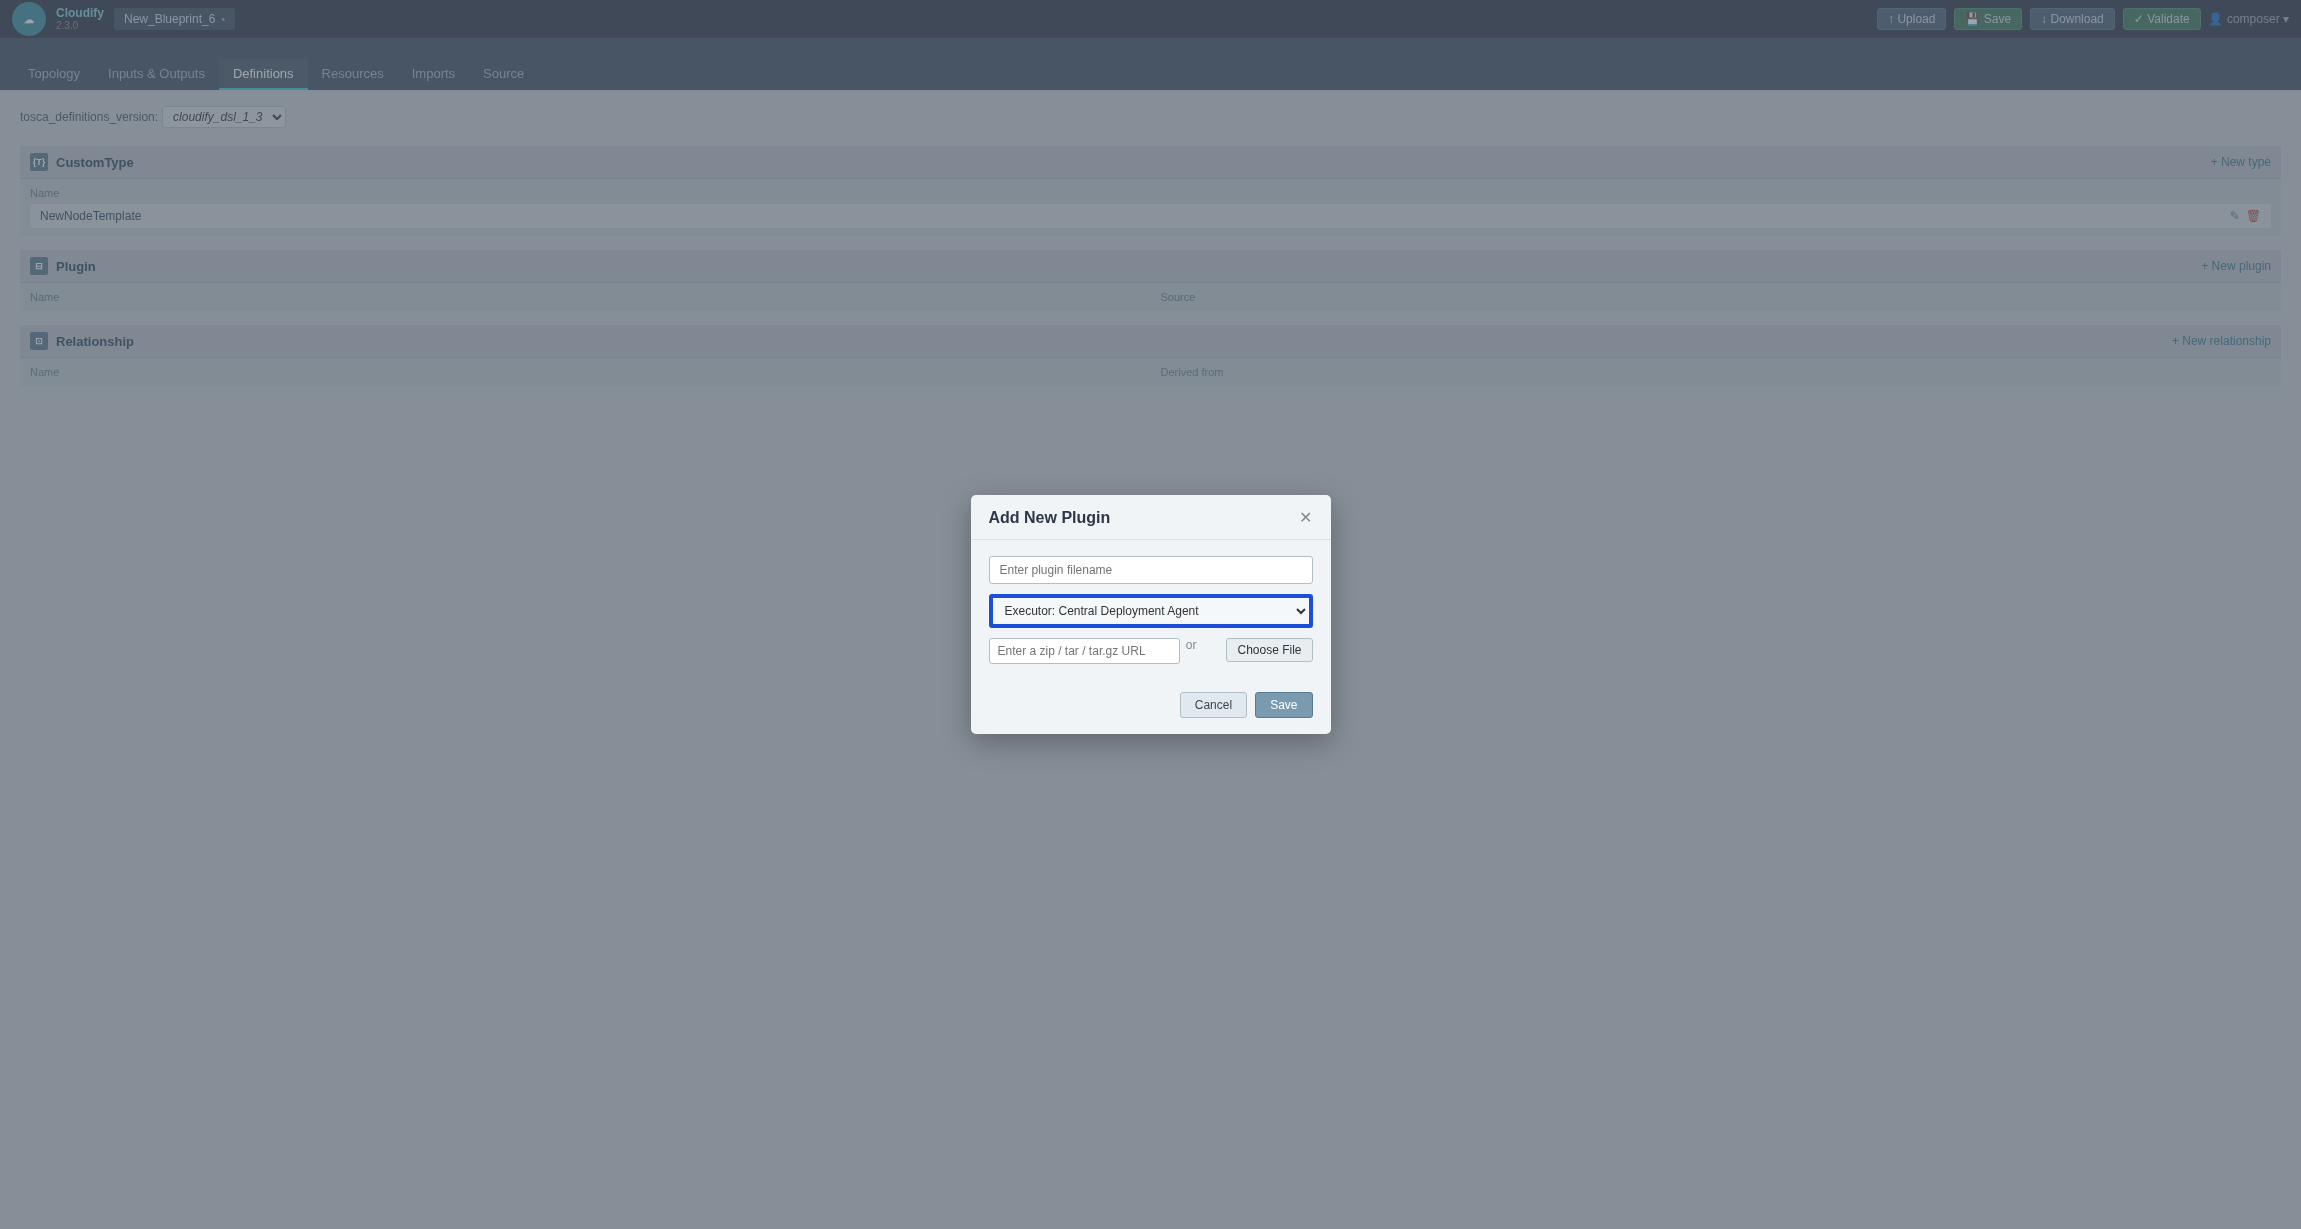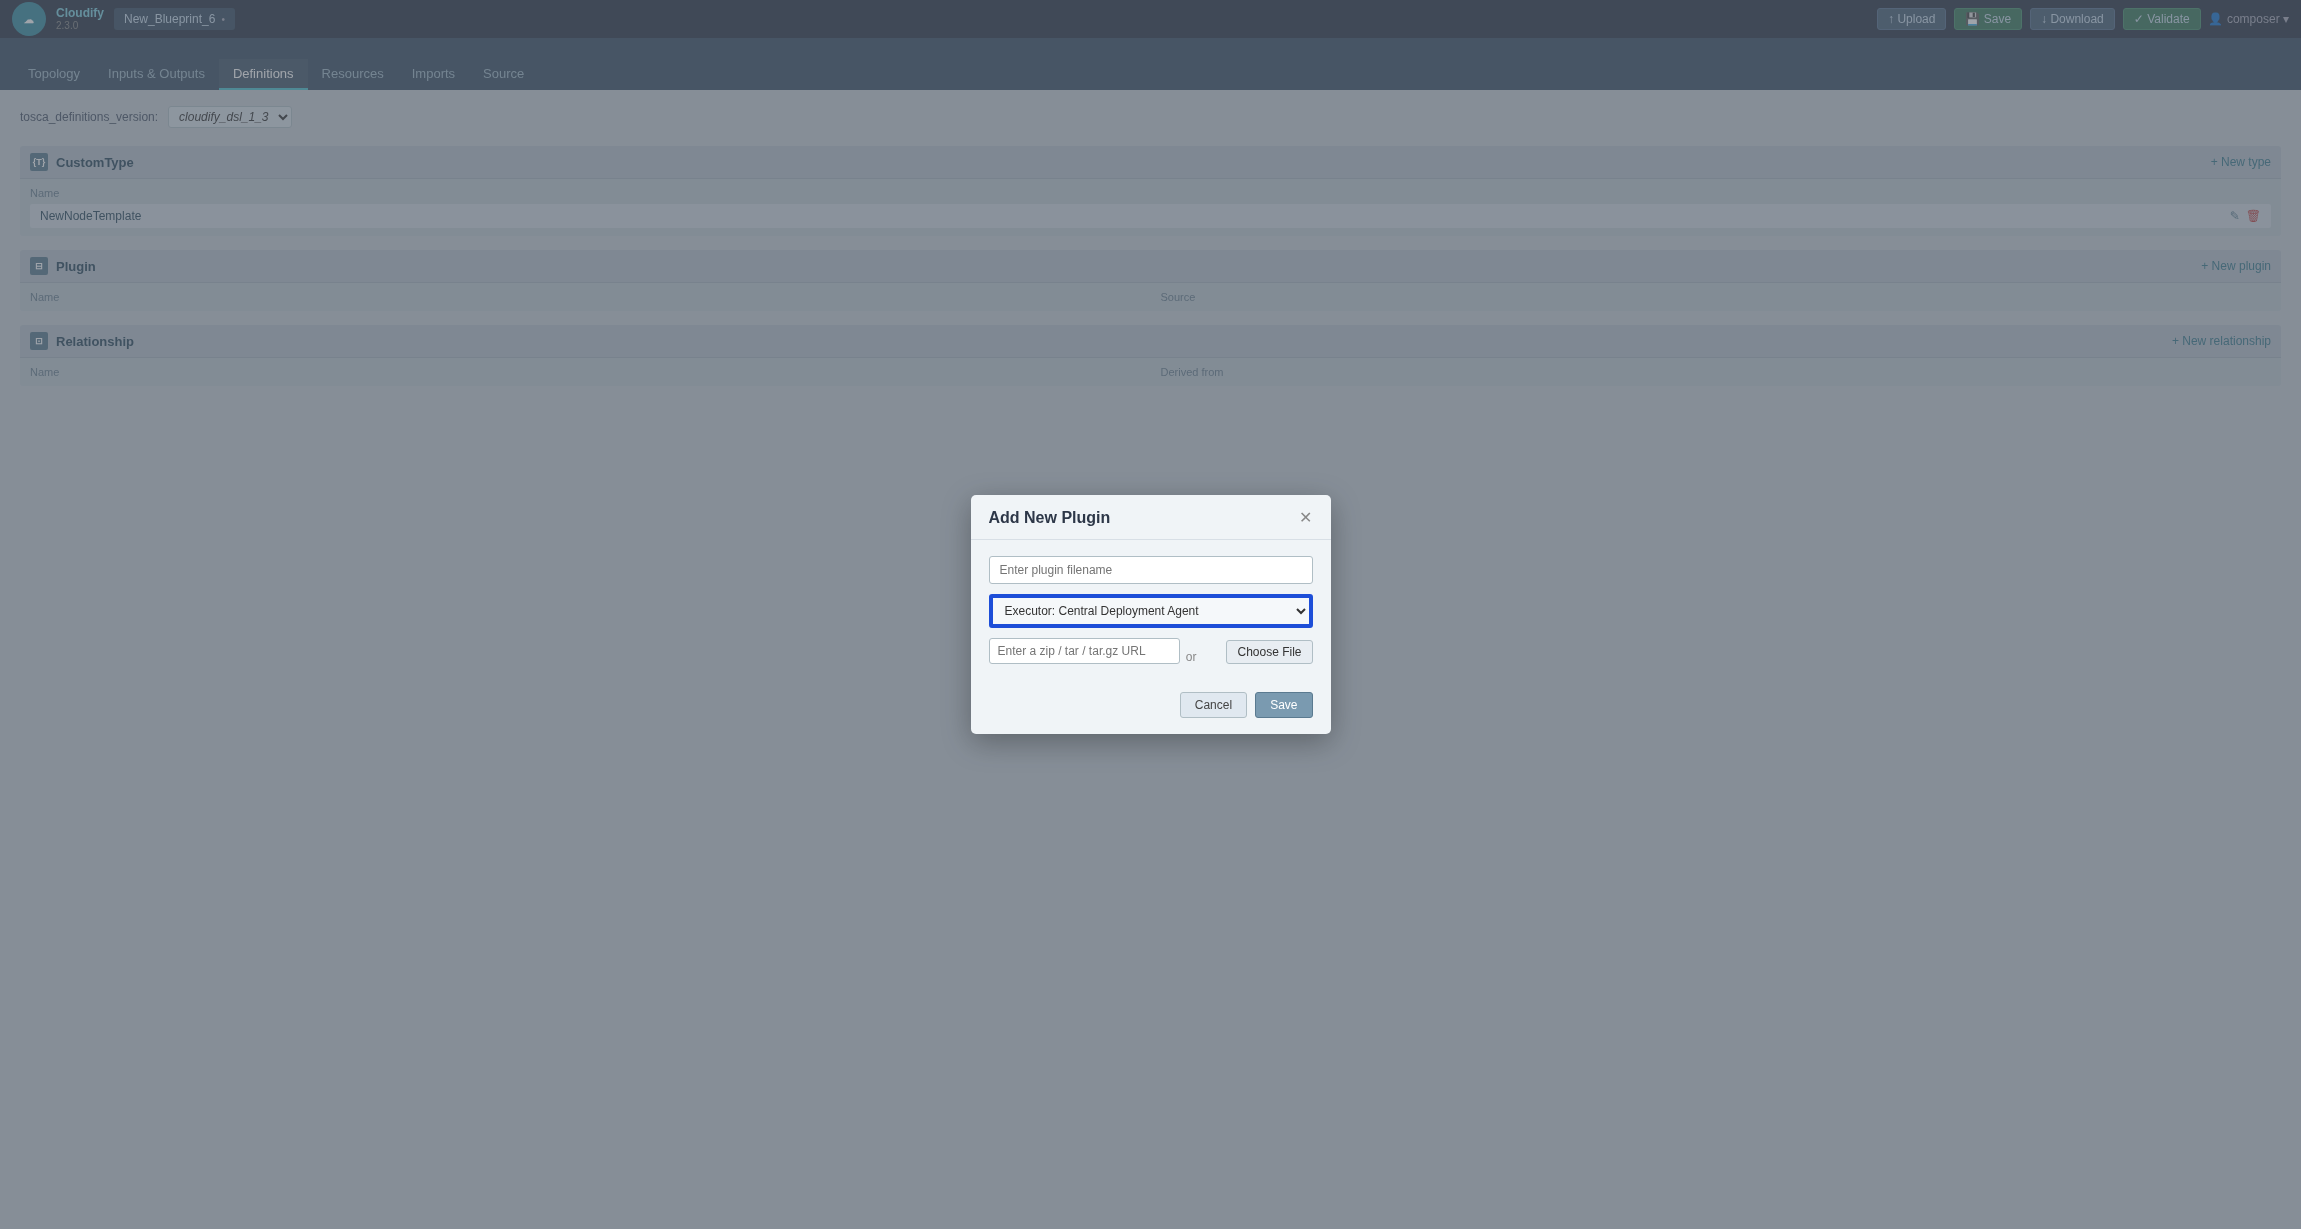--- a/index.html
+++ b/index.html
@@ -74,21 +74,21 @@
       background: #c8cfd6;
       min-height: calc(100vh - 74px);
       padding: 16px 20px;
       position: relative;
     }
 
     
     .tosca-row {
       display: flex;
       align-items: center;
-      gap: 10px;
+      gap: 4px;
       margin-bottom: 18px;
       color: #4a5568;
       font-size: 12px;
     }
     .tosca-row select {
       background: #d8dfe6;
       border: 1px solid #b0bec5;
       padding: 2px 6px;
       border-radius: 3px;
       font-size: 12px;
@@ -220,21 +220,21 @@
       padding: 5px 8px;
       border: 4px solid #1d4ed8;
       border-radius: 3px;
       font-size: 12px;
       margin-bottom: 10px;
       background: #f5f8fa;
       color: #333;
     }
     .url-row {
       display: flex;
-      align-items: flex-end;
+      align-items: flex-start;
       gap: 6px;
     }
     .url-input {
       flex: 1;
       padding: 5px 8px;
       border: 1px solid #b0bec5;
       border-radius: 3px;
       font-size: 12px;
       background: white;
       color: #333;

